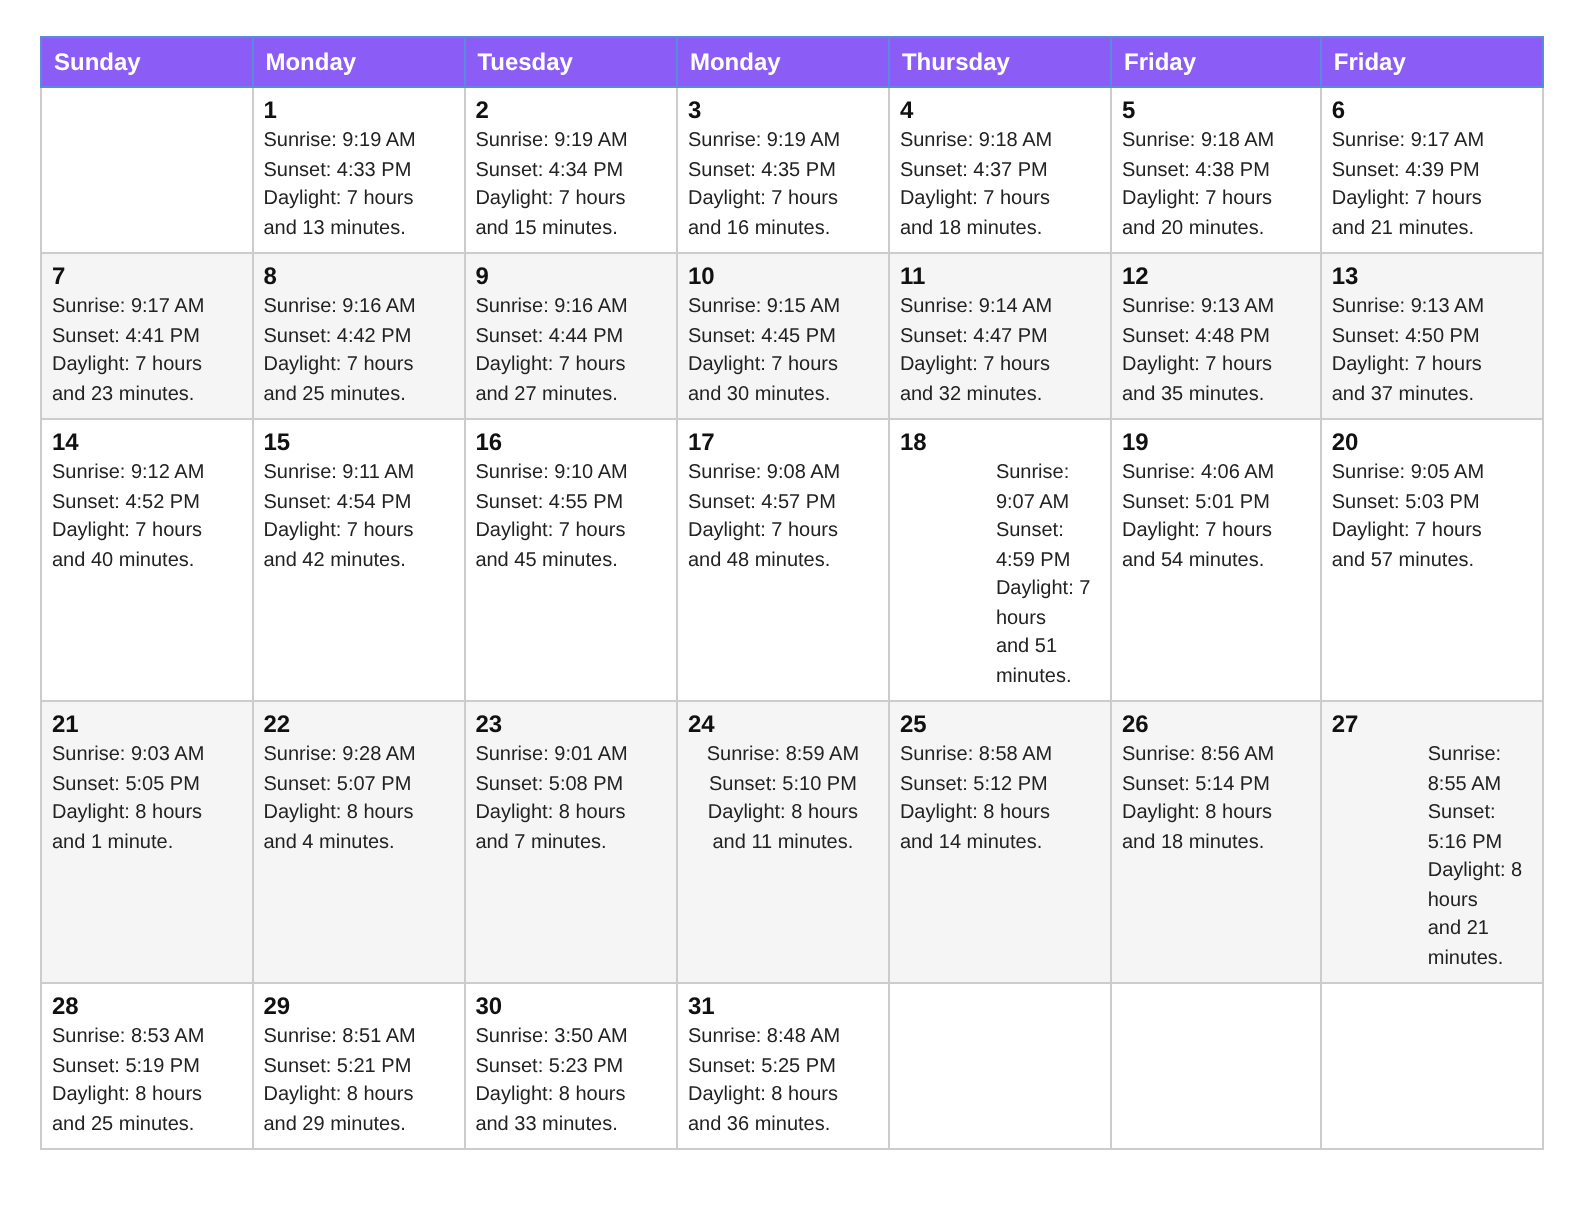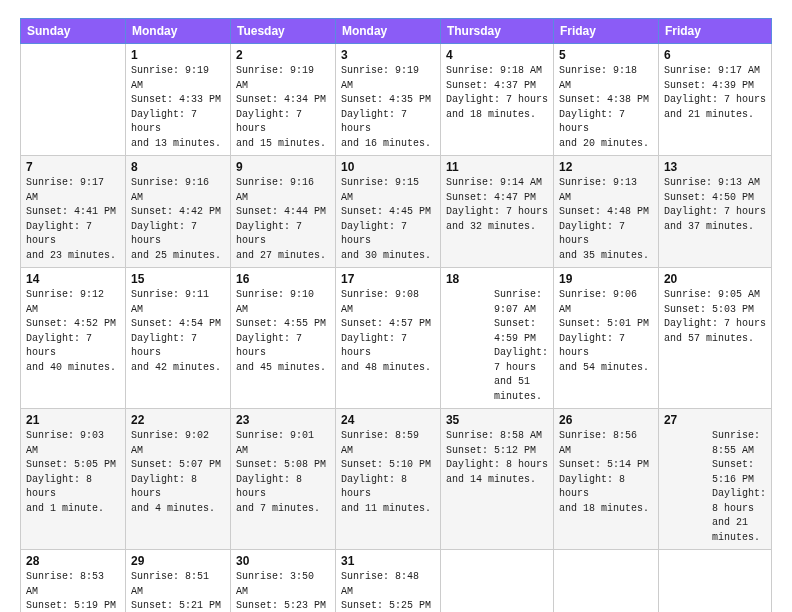--- a/index.html
+++ b/index.html
@@ -69,21 +69,20 @@
       font-weight: bold;
       font-size: 12px;
       color: #111;
       display: block;
       margin-bottom: 2px;
     }
     .day-info {
       color: #222;
       font-size: 10px;
       line-height: 1.45;
-      font-family: Liberation Mono, monospace;
     }
     .empty-cell {
       background: #fff !important;
     }
   </style>
 </head>
 <body>
 
 <div class="page">
 
@@ -227,21 +226,21 @@
           </td>
           <td>
             <span class="day-number">18</span>
             <div class="day-info" style="white-space: pre-line; margin-left: 48px;">Sunrise: 9:07 AM
 Sunset: 4:59 PM
 Daylight: 7 hours
 and 51 minutes.</div>
           </td>
           <td>
             <span class="day-number">19</span>
-            <div class="day-info" style="white-space: pre-line;">Sunrise: 9:06 AM
+            <div class="day-info" style="white-space: pre-line;">Sunrise: 4:06 AM
 Sunset: 5:01 PM
 Daylight: 7 hours
 and 54 minutes.</div>
           </td>
           <td>
             <span class="day-number">20</span>
             <div class="day-info" style="white-space: pre-line;">Sunrise: 9:05 AM
 Sunset: 5:03 PM
 Daylight: 7 hours
 and 57 minutes.</div>
@@ -250,41 +249,41 @@
         <tr>
           <td>
             <span class="day-number">21</span>
             <div class="day-info" style="white-space: pre-line;">Sunrise: 9:03 AM
 Sunset: 5:05 PM
 Daylight: 8 hours
 and 1 minute.</div>
           </td>
           <td>
             <span class="day-number">22</span>
-            <div class="day-info" style="white-space: pre-line;">Sunrise: 9:02 AM
+            <div class="day-info" style="white-space: pre-line;">Sunrise: 9:28 AM
 Sunset: 5:07 PM
 Daylight: 8 hours
 and 4 minutes.</div>
           </td>
           <td>
             <span class="day-number">23</span>
             <div class="day-info" style="white-space: pre-line;">Sunrise: 9:01 AM
 Sunset: 5:08 PM
 Daylight: 8 hours
 and 7 minutes.</div>
           </td>
           <td>
             <span class="day-number">24</span>
-            <div class="day-info" style="white-space: pre-line;">Sunrise: 8:59 AM
+            <div class="day-info" style="white-space: pre-line; text-align: center;">Sunrise: 8:59 AM
 Sunset: 5:10 PM
 Daylight: 8 hours
 and 11 minutes.</div>
           </td>
           <td>
-            <span class="day-number">35</span>
+            <span class="day-number">25</span>
             <div class="day-info" style="white-space: pre-line;">Sunrise: 8:58 AM
 Sunset: 5:12 PM
 Daylight: 8 hours
 and 14 minutes.</div>
           </td>
           <td>
             <span class="day-number">26</span>
             <div class="day-info" style="white-space: pre-line;">Sunrise: 8:56 AM
 Sunset: 5:14 PM
 Daylight: 8 hours

